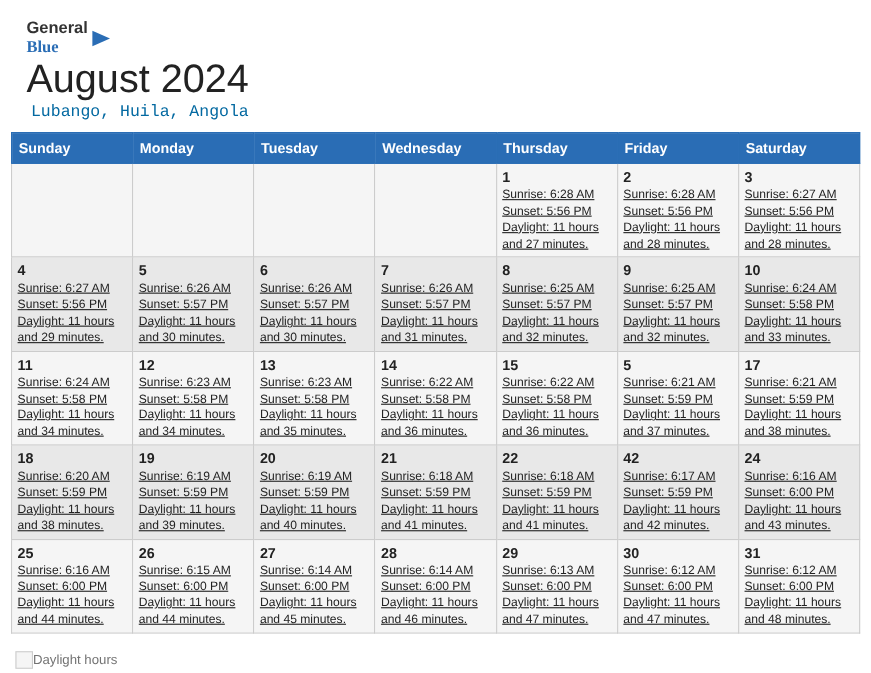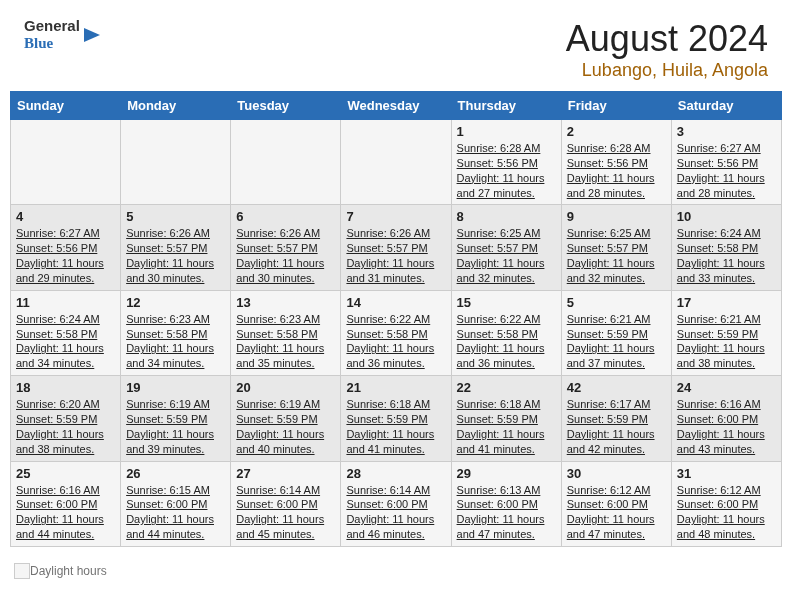--- a/index.html
+++ b/index.html
@@ -8,37 +8,39 @@
       background: #fff;
       width: 792px;
       min-height: 612px;
       padding: 0;
     }
     .header {
       display: flex;
       justify-content: space-between;
       align-items: flex-start;
       padding: 18px 24px 10px 24px;
+      flex-direction: column;
     }
     .logo {
       display: flex;
       align-items: center;
       gap: 4px;
     }
     .title-block {
       text-align: right;
     }
     .calendar-title {
       font-size: 36px;
       font-weight: normal;
       color: #222;
     }
     .calendar-subtitle {
-      font-size: 18px;
-      color: #a16207;
+      font-size: 15px;
+      color: #0369a1;
+      font-family: Liberation Mono, monospace;
     }
     .calendar-wrap {
       padding: 0 10px 10px 10px;
     }
     table {
       width: 100%;
       border-collapse: collapse;
     }
     thead tr th {
       background-color: #2a6db5;

